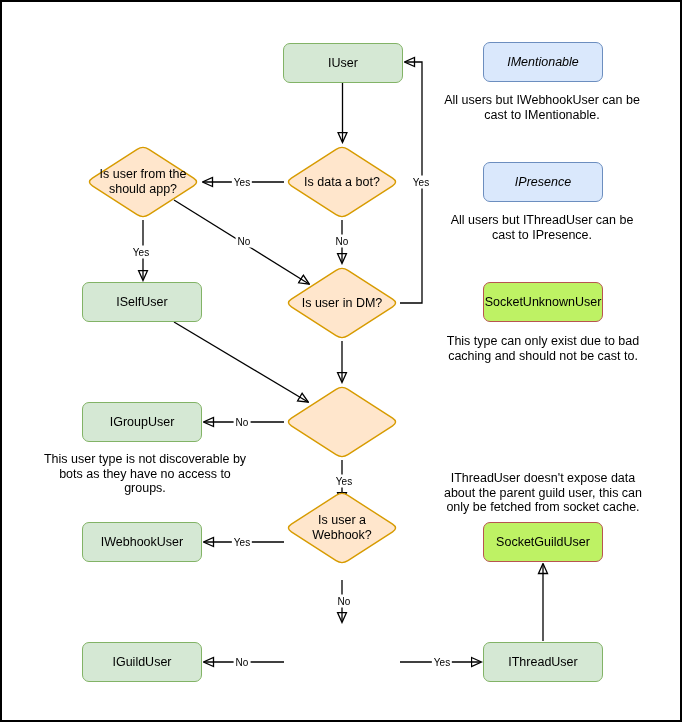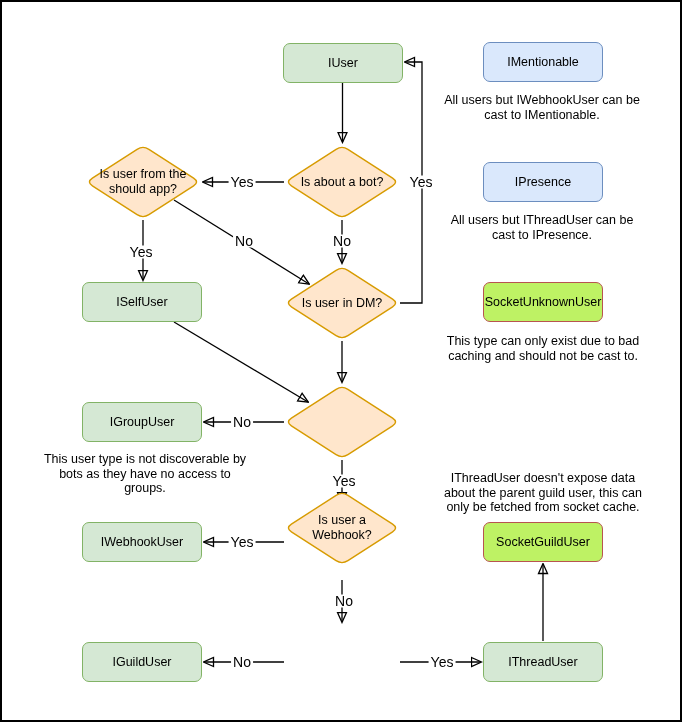--- a/index.html
+++ b/index.html
@@ -20,42 +20,42 @@
     position: absolute;
     width: 120px; height: 40px;
     box-sizing: border-box;
     border: 1.4px solid;
     border-radius: 7px;
     display: flex; align-items: center; justify-content: center;
     font-size: 12.5px;
     text-align: center;
   }
   .node-green { background: #d5e8d4; border-color: #82b366; }
-  .node-blue  { background: #dae8fc; border-color: #6c8ebf; }
+  .node-blue  { background: #dae8fc; border-color: #6c8ebf; font-style: italic; }
   .node-red   { background: #bef264; border-color: #b85450; }
 
   .diamond {
     position: absolute;
     width: 116px; height: 76px;
     display: flex; align-items: center; justify-content: center;
   }
   .diamond svg { position: absolute; left: 0; top: 0; width: 116px; height: 76px; }
   .diamond .dshape { fill: #ffe6cc; stroke: #d79b00; stroke-width: 1.4; }
   .dlabel {
     position: relative;
     width: 102px;
     text-align: center;
     font-size: 12.5px;
     line-height: 15px;
   }
 
   .elabel {
     position: absolute;
     transform: translate(-50%, -50%);
-    font-size: 14px;
+    font-size: 10px;
     line-height: 13px;
     background: #ffffff;
     padding: 0 2px;
     white-space: nowrap;
   }
 
   .note {
     position: absolute;
     transform: translateX(-50%);
     text-align: center;
@@ -127,21 +127,21 @@
   <div class="diamond" style="left:83px; top:142px">
     <svg viewBox="0 0 116 76">
         <path class="dshape" d="M 63.9 5.3 L 108.6 34.2 Q 114.5 38 108.6 41.8 L 63.9 70.7 Q 58 74.5 52.1 70.7 L 7.4 41.8 Q 1.5 38 7.4 34.2 L 52.1 5.3 Q 58 1.5 63.9 5.3 Z"></path>
       </svg>
     <span class="dlabel">Is user from the should app?</span>
   </div>
   <div class="diamond" style="left:282px; top:142px">
     <svg viewBox="0 0 116 76">
         <path class="dshape" d="M 63.9 5.3 L 108.6 34.2 Q 114.5 38 108.6 41.8 L 63.9 70.7 Q 58 74.5 52.1 70.7 L 7.4 41.8 Q 1.5 38 7.4 34.2 L 52.1 5.3 Q 58 1.5 63.9 5.3 Z"></path>
       </svg>
-    <span class="dlabel">Is about a bot?</span>
+    <span class="dlabel">Is data a bot?</span>
   </div>
   <div class="diamond" style="left:282px; top:263px">
     <svg viewBox="0 0 116 76">
         <path class="dshape" d="M 63.9 5.3 L 108.6 34.2 Q 114.5 38 108.6 41.8 L 63.9 70.7 Q 58 74.5 52.1 70.7 L 7.4 41.8 Q 1.5 38 7.4 34.2 L 52.1 5.3 Q 58 1.5 63.9 5.3 Z"></path>
       </svg>
     <span class="dlabel">Is user in DM?</span>
   </div>
   <div class="diamond" style="left:282px; top:382px">
     <svg viewBox="0 0 116 76">
         <path class="dshape" d="M 63.9 5.3 L 108.6 34.2 Q 114.5 38 108.6 41.8 L 63.9 70.7 Q 58 74.5 52.1 70.7 L 7.4 41.8 Q 1.5 38 7.4 34.2 L 52.1 5.3 Q 58 1.5 63.9 5.3 Z"></path>

